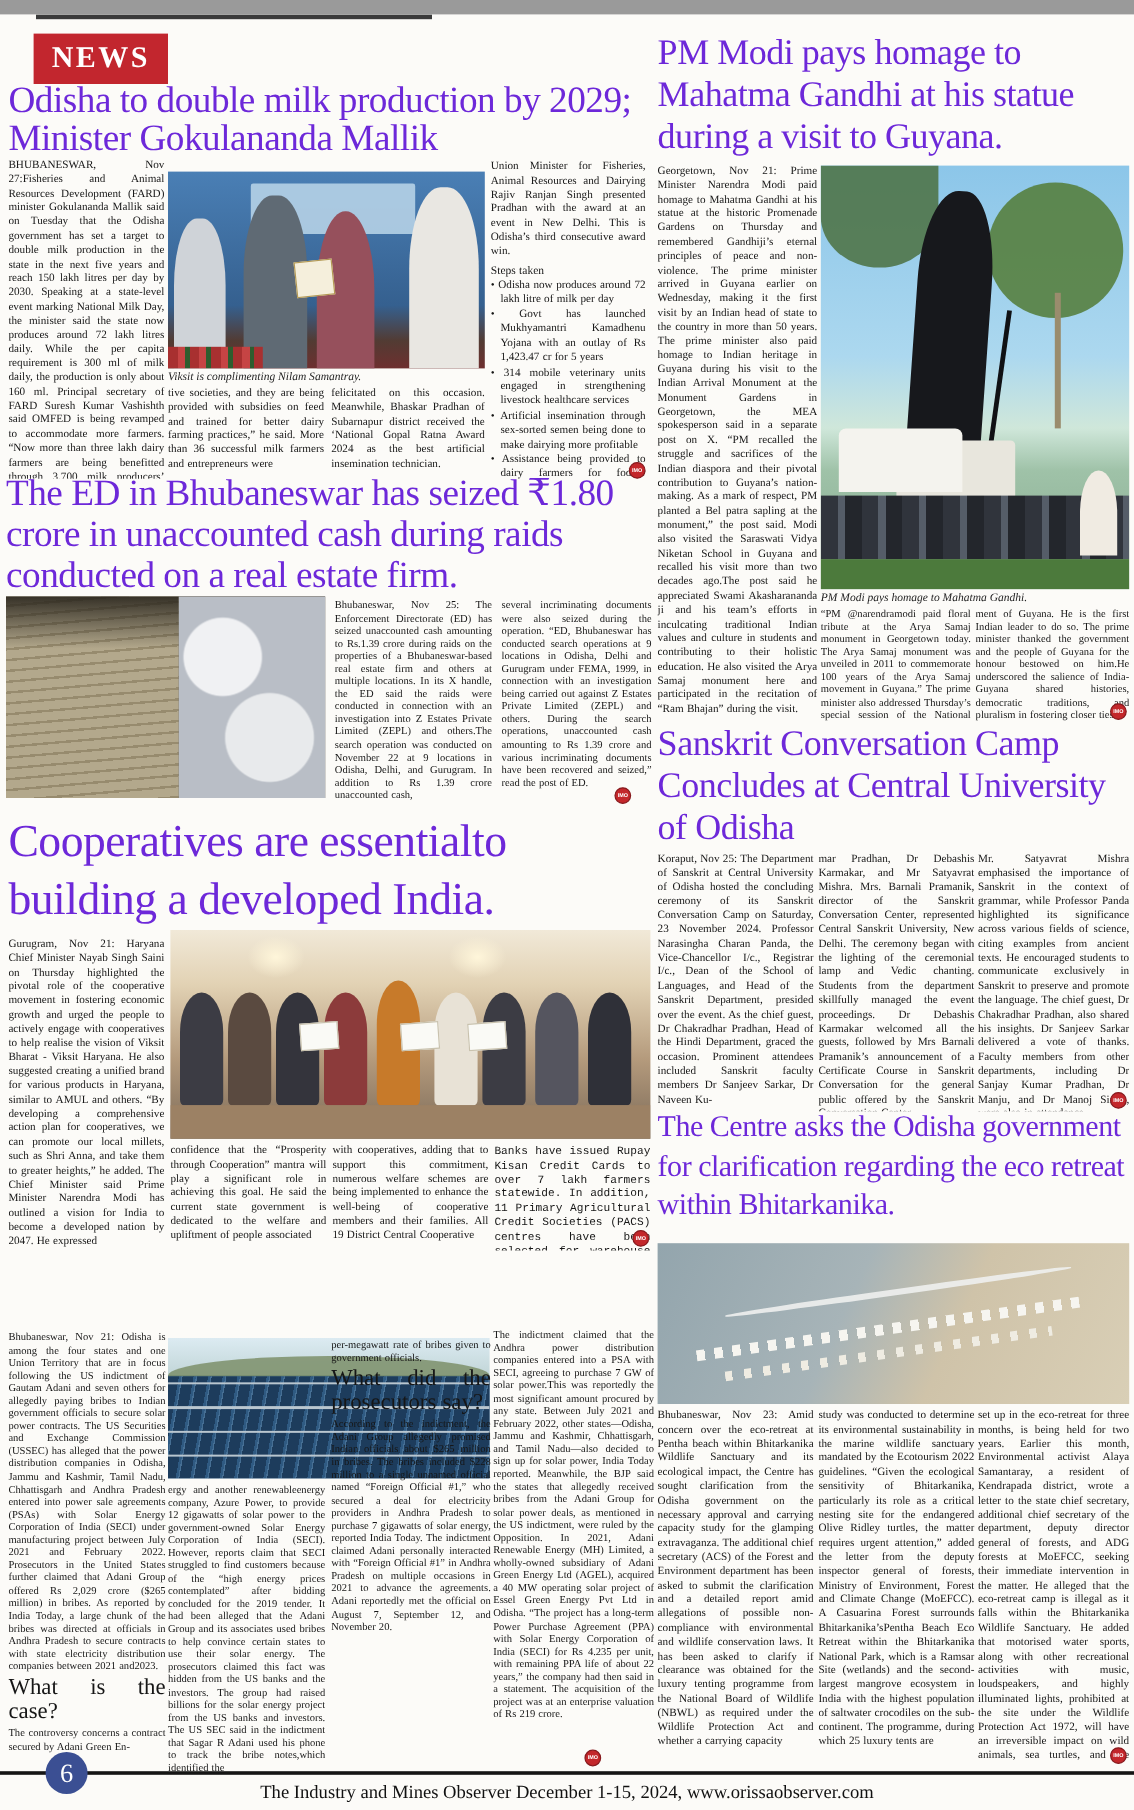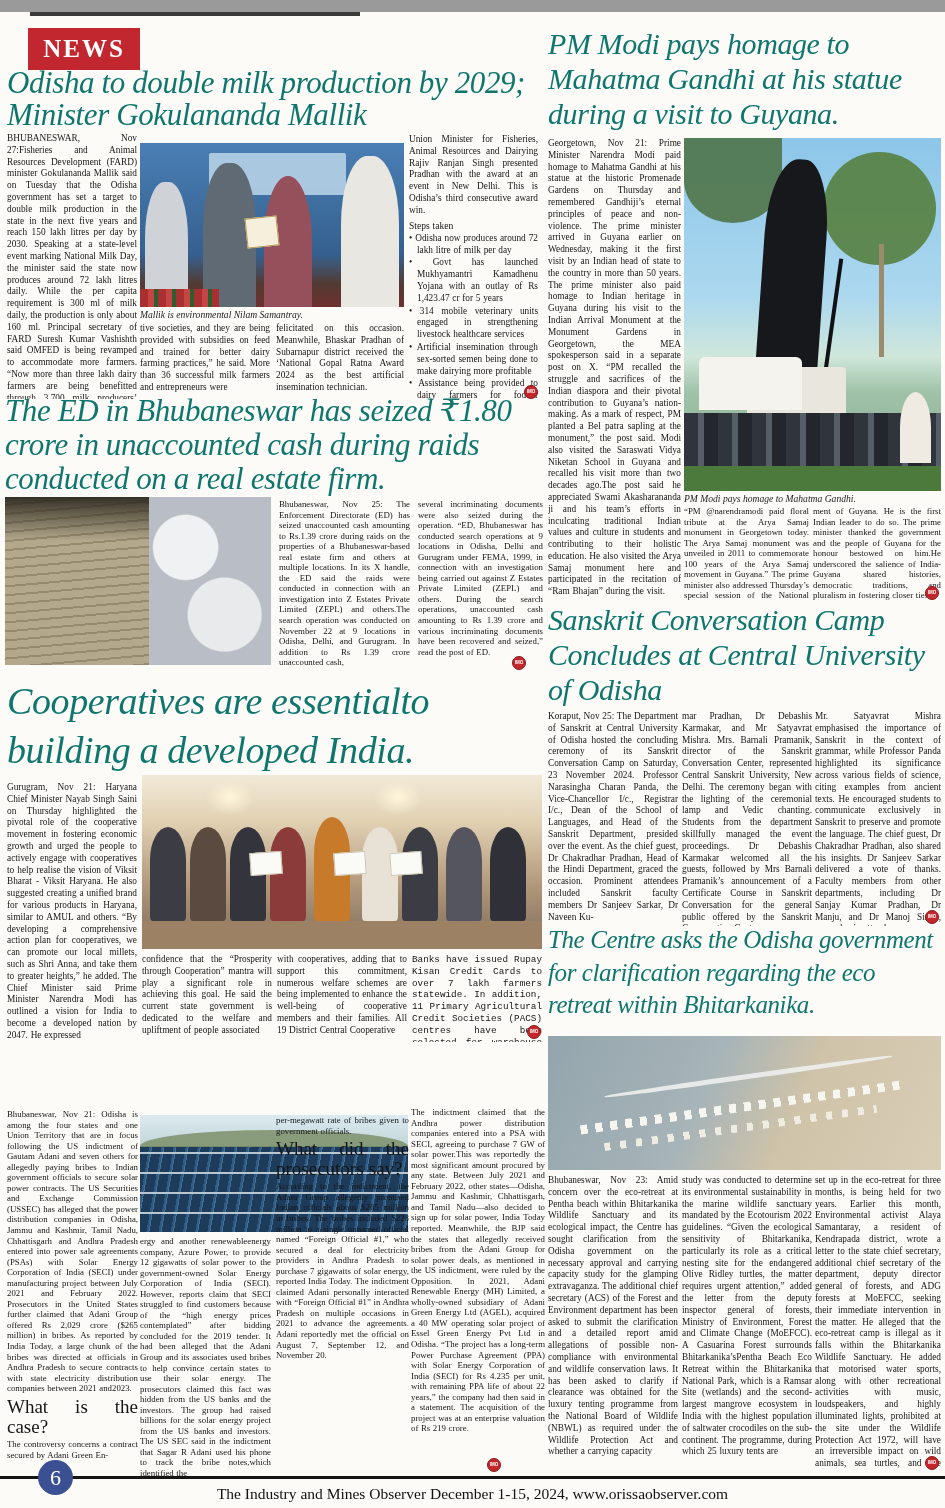--- a/index.html
+++ b/index.html
@@ -3,21 +3,21 @@
 <meta charset="utf-8">
 <style>
   * { margin:0; padding:0; box-sizing:border-box; }
   html,body { background:#9a9a9a; }
   .page {
     position:relative; width:945px; height:1508px; margin:12px auto;
     background:#fcfbf8; color:#161616; overflow:hidden;
     font-family:"Liberation Serif","DejaVu Serif",serif;
   }
   .abs { position:absolute; }
-  .headline { font-weight:400; color:#0f766e; letter-spacing:-0.4px;font-style:italic; }
+  .headline { font-weight:400; color:#6d28d9; letter-spacing:-0.4px; }
   .body-col { font-size:9.3px; line-height:1.27; text-align:justify; overflow:hidden; word-spacing:0.4px; }
   .dense { font-size:8.8px; line-height:1.2; }
   .caption { font-style:italic; font-size:9.6px; color:#222; overflow:hidden; white-space:nowrap; }
   .kicker {
     background:#c2262e; color:#fff; font-weight:700; font-size:25px; letter-spacing:2px;
     display:flex; align-items:center; justify-content:center;
   }
   .subhead { font-size:19px; line-height:1.06; margin:3px 0 2px 0; font-weight:400; }
   .mini-head { font-size:9.6px; margin:3px 0 1px 0; }
   .bullet { padding-left:8px; text-indent:-8px; margin-top:1px; }
@@ -111,21 +111,21 @@
 
   <div class="photo milk-photo" style="left:140px;top:131px;width:264px;height:164px;">
     <div class="mp-banner"></div>
     <div class="mp-man-left"></div>
     <div class="mp-man-grey"></div>
     <div class="mp-woman"></div>
     <div class="mp-man-right"></div>
     <div class="mp-award"></div>
     <div class="mp-flowers"></div>
   </div>
-  <div class="abs caption" style="left:140px;top:297px;width:264px;">Mallik is environmental Nilam Samantray.</div>
+  <div class="abs caption" style="left:140px;top:297px;width:264px;">Viksit is complimenting Nilam Samantray.</div>
 
   <p class="abs body-col" style="left:140px;top:311px;width:130px;height:76px;">tive societies, and they are being provided with subsidies on feed and trained for better dairy farming practices,” he said. More than 36 successful milk farmers and entrepreneurs were</p>
   <p class="abs body-col" style="left:276px;top:311px;width:128px;height:76px;">felicitated on this occasion. Meanwhile, Bhaskar Pradhan of Subarnapur district received the ‘National Gopal Ratna Award 2024 as the best artificial insemination technician.</p>
 
   <div class="abs body-col" style="left:409px;top:122px;width:129px;height:266px;">
     <p>Union Minister for Fisheries, Animal Resources and Dairying Rajiv Ranjan Singh presented Pradhan with the award at an event in New Delhi. This is Odisha’s third consecutive award win.</p>
     <p class="mini-head">Steps taken</p>
     <div class="bullet">Odisha now produces around 72 lakh litre of milk per day</div>
     <div class="bullet">Govt has launched Mukhyamantri Kamadhenu Yojana with an outlay of Rs 1,423.47 cr for 5 years</div>
     <div class="bullet">314 mobile veterinary units engaged in strengthening livestock healthcare services</div>

